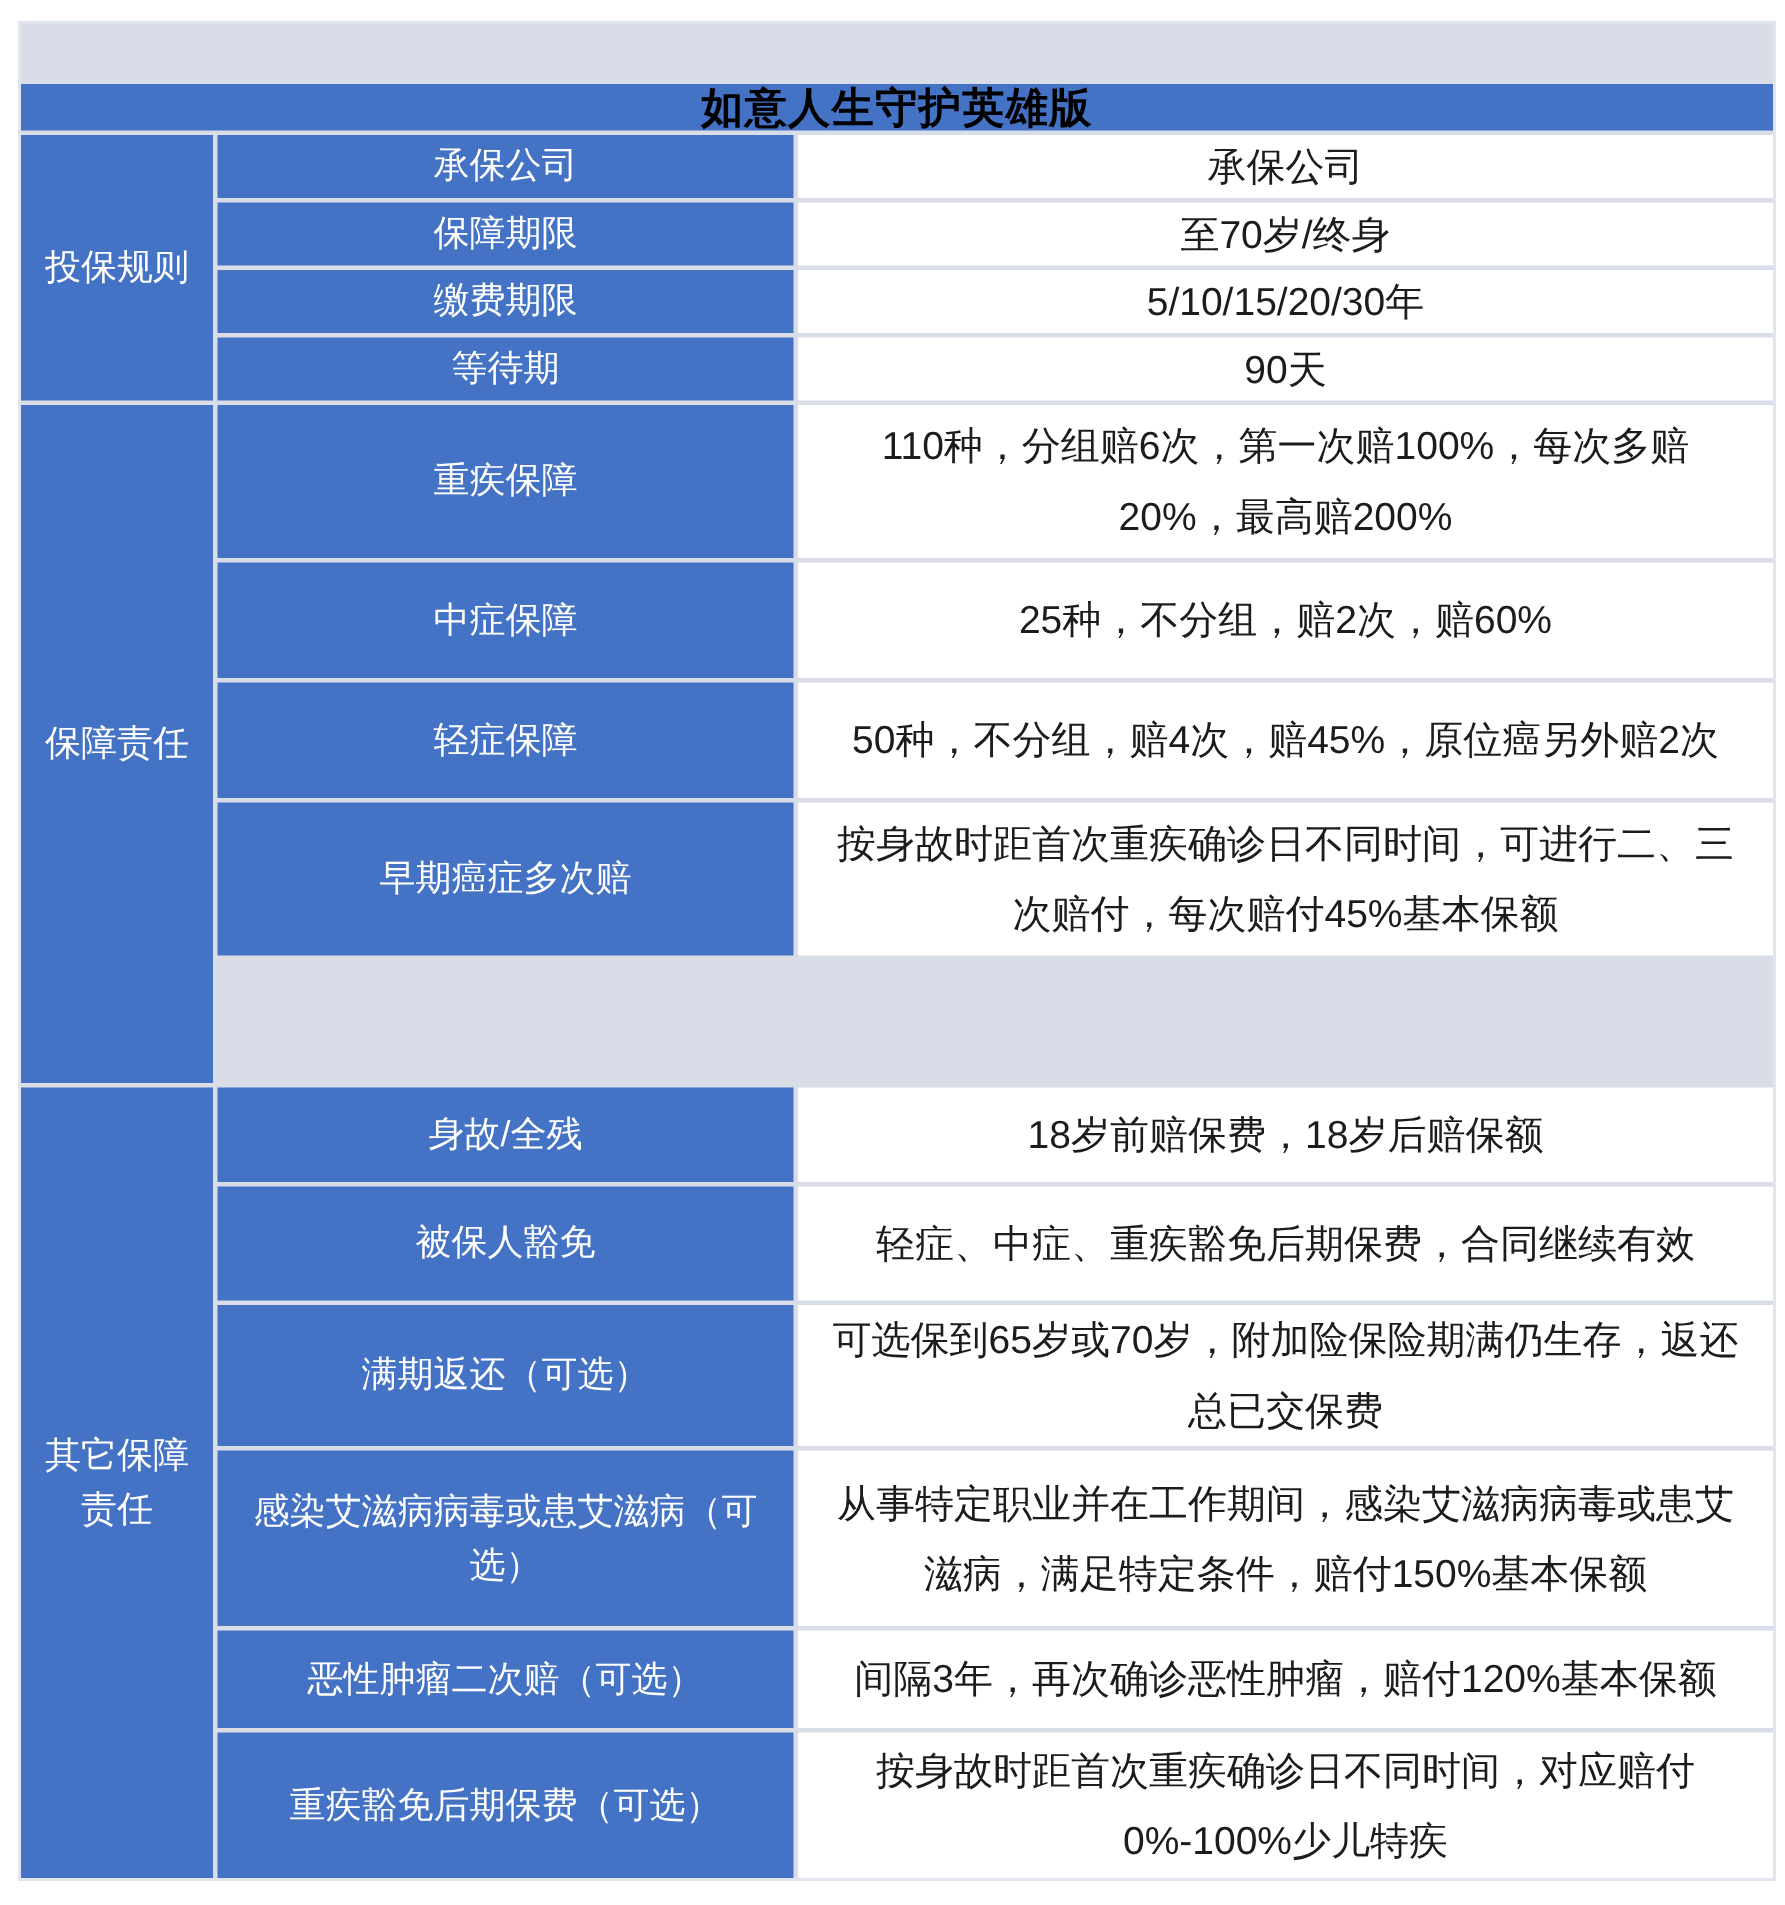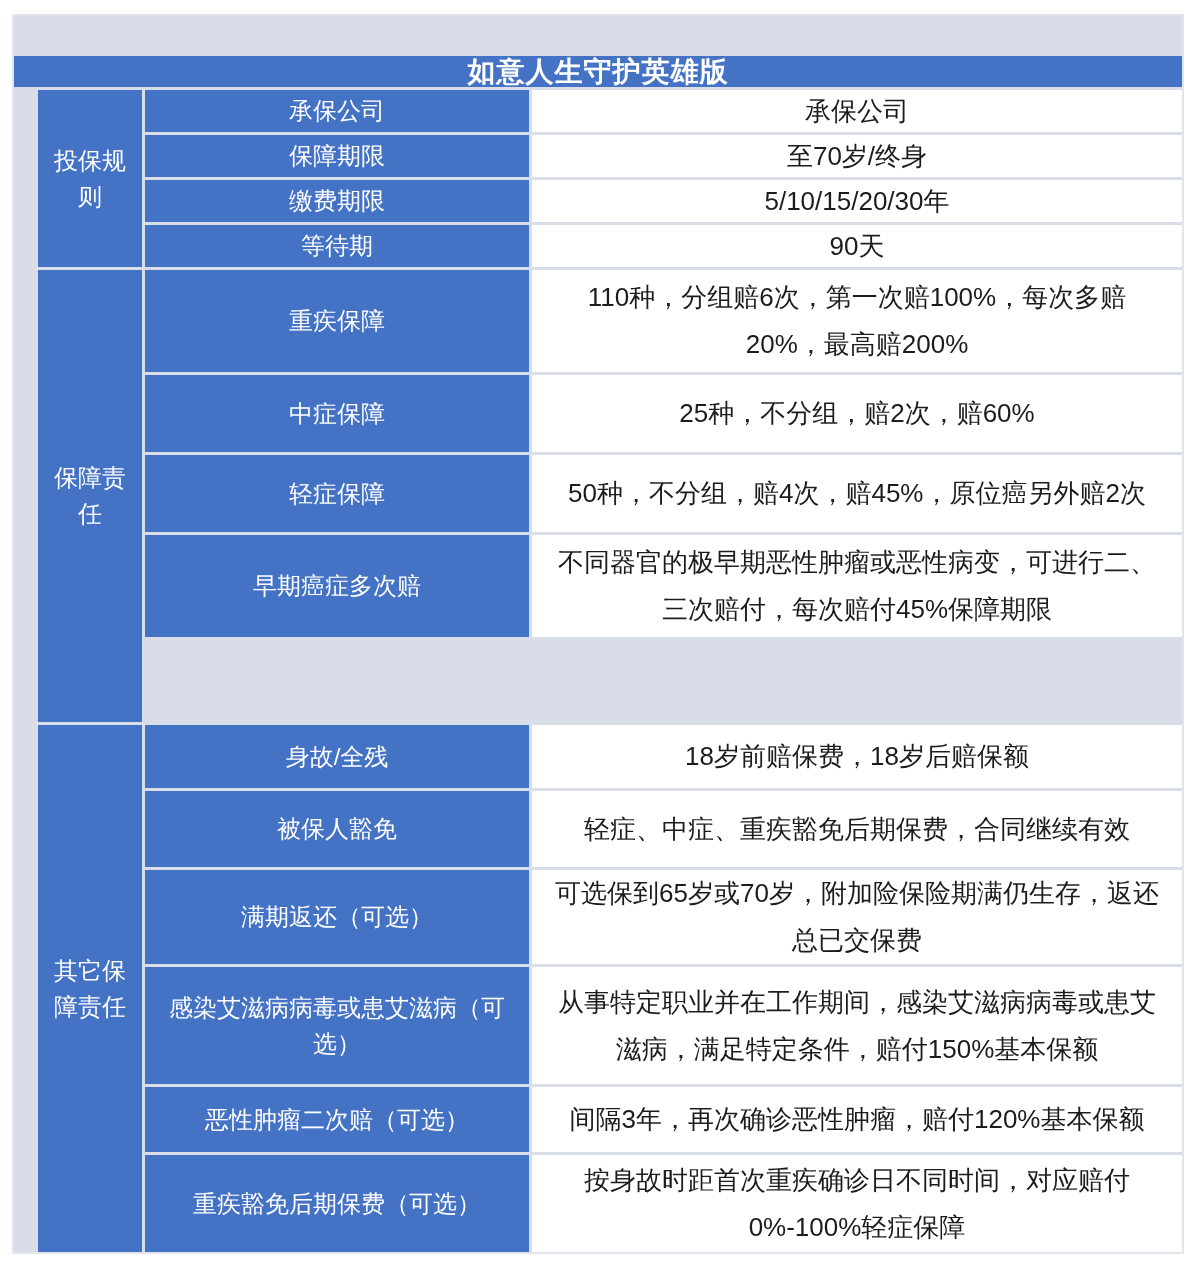--- a/index.html
+++ b/index.html
@@ -18,25 +18,25 @@
   }
   .cell{
     display:flex;align-items:center;justify-content:center;
     text-align:center;overflow:hidden;
   }
   .blue{
     background:#4472c4;color:#ffffff;
     font-size:24px;line-height:1.5;
   }
   .title-cell{
-    background:#4472c4;color:#ffffff;
+    background:#4472c4;color:#000000;
     font-weight:bold;font-size:28px;letter-spacing:1px;margin-top:40px;
   }
   .lbl{padding:2px 14px;}
-  .grp{padding:2px 8px;margin-left:24px;}
+  .grp{padding:2px 8px;}
   .val{
     background:#ffffff;color:#1c1c1c;
     font-size:26px;line-height:1.8;padding:4px 18px;
   }
 </style>
 </head>
 <body>
 
 <div class="tbl">
 
@@ -61,34 +61,34 @@
   <div class="cell blue lbl" style="grid-area:6/2/7/3">重疾保障</div>
   <div class="cell val" style="grid-area:6/3/7/4">110种，分组赔6次，第一次赔100%，每次多赔20%，最高赔200%</div>
 
   <div class="cell blue lbl" style="grid-area:7/2/8/3">中症保障</div>
   <div class="cell val" style="grid-area:7/3/8/4">25种，不分组，赔2次，赔60%</div>
 
   <div class="cell blue lbl" style="grid-area:8/2/9/3">轻症保障</div>
   <div class="cell val" style="grid-area:8/3/9/4">50种，不分组，赔4次，赔45%，原位癌另外赔2次</div>
 
   <div class="cell blue lbl" style="grid-area:9/2/10/3">早期癌症多次赔</div>
-  <div class="cell val" style="grid-area:9/3/10/4">不同器官的极早期恶性肿瘤或恶性病变，可进行二、三次赔付，每次赔付45%保障期限</div>
+  <div class="cell val" style="grid-area:9/3/10/4">按身故时距首次重疾确诊日不同时间，可进行二、三次赔付，每次赔付45%基本保额</div>
 
 
   <div class="cell blue lbl" style="grid-area:11/2/12/3">身故/全残</div>
   <div class="cell val" style="grid-area:11/3/12/4">18岁前赔保费，18岁后赔保额</div>
 
   <div class="cell blue lbl" style="grid-area:12/2/13/3">被保人豁免</div>
   <div class="cell val" style="grid-area:12/3/13/4">轻症、中症、重疾豁免后期保费，合同继续有效</div>
 
   <div class="cell blue lbl" style="grid-area:13/2/14/3">满期返还（可选）</div>
   <div class="cell val" style="grid-area:13/3/14/4">可选保到65岁或70岁，附加险保险期满仍生存，返还总已交保费</div>
 
   <div class="cell blue lbl" style="grid-area:14/2/15/3">感染艾滋病病毒或患艾滋病（可选）</div>
   <div class="cell val" style="grid-area:14/3/15/4">从事特定职业并在工作期间，感染艾滋病病毒或患艾滋病，满足特定条件，赔付150%基本保额</div>
 
   <div class="cell blue lbl" style="grid-area:15/2/16/3">恶性肿瘤二次赔（可选）</div>
   <div class="cell val" style="grid-area:15/3/16/4">间隔3年，再次确诊恶性肿瘤，赔付120%基本保额</div>
 
   <div class="cell blue lbl" style="grid-area:16/2/17/3">重疾豁免后期保费（可选）</div>
-  <div class="cell val" style="grid-area:16/3/17/4">按身故时距首次重疾确诊日不同时间，对应赔付0%-100%轻症保障</div>
+  <div class="cell val" style="grid-area:16/3/17/4">按身故时距首次重疾确诊日不同时间，对应赔付0%-100%少儿特疾</div>
 
 </div>
 
 </body></html>

